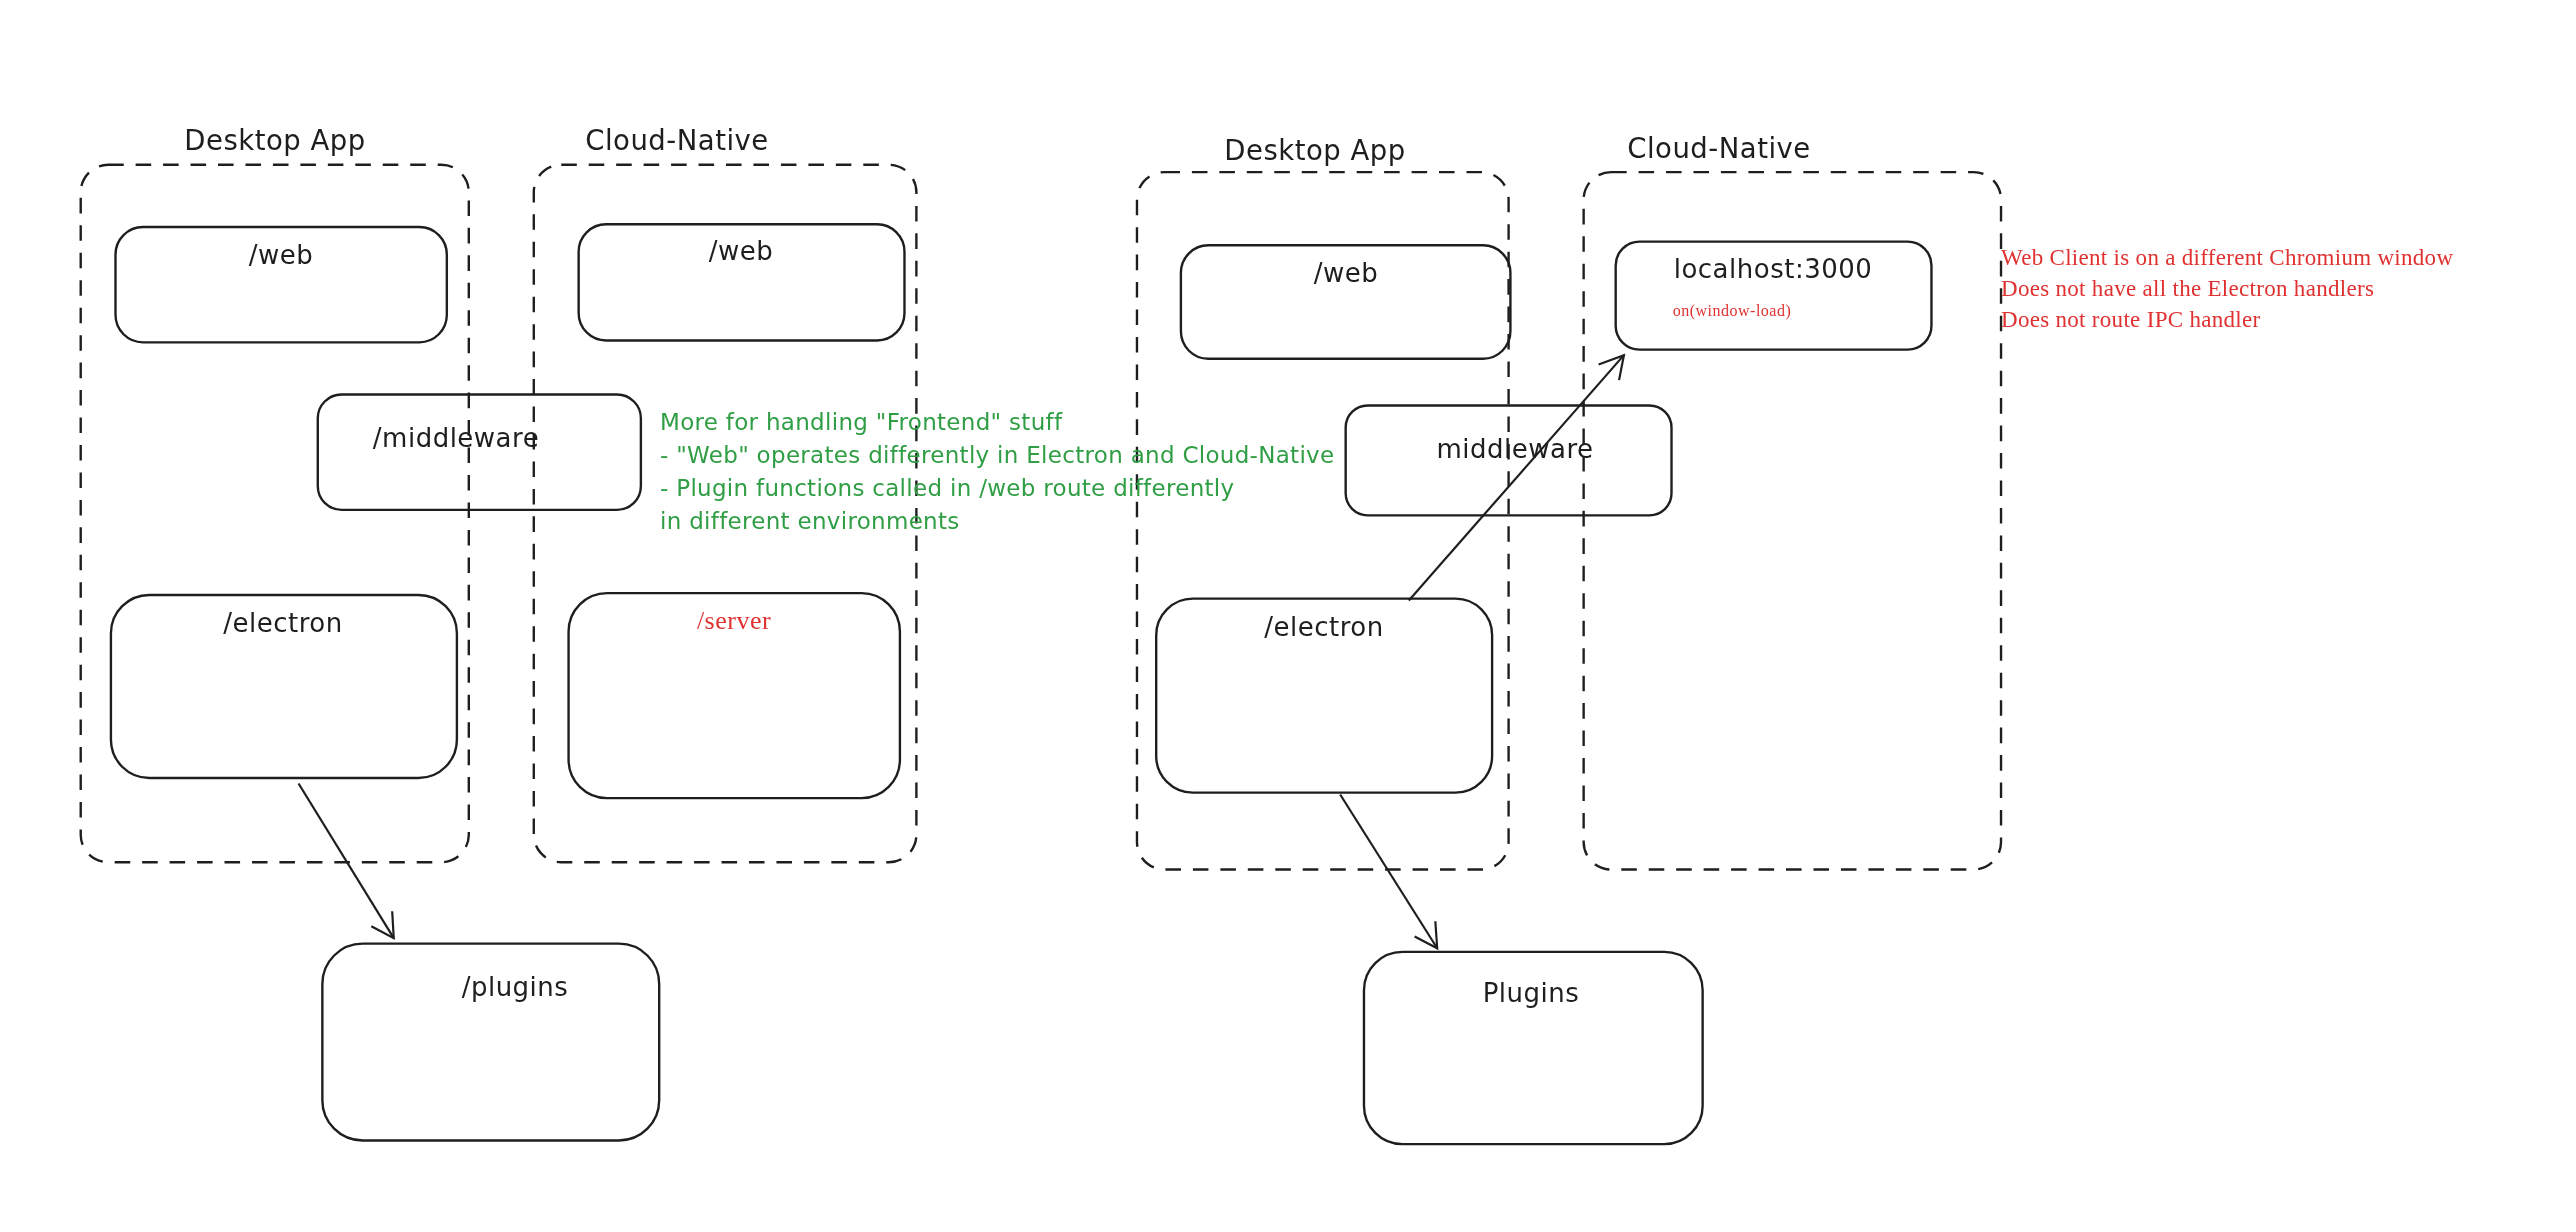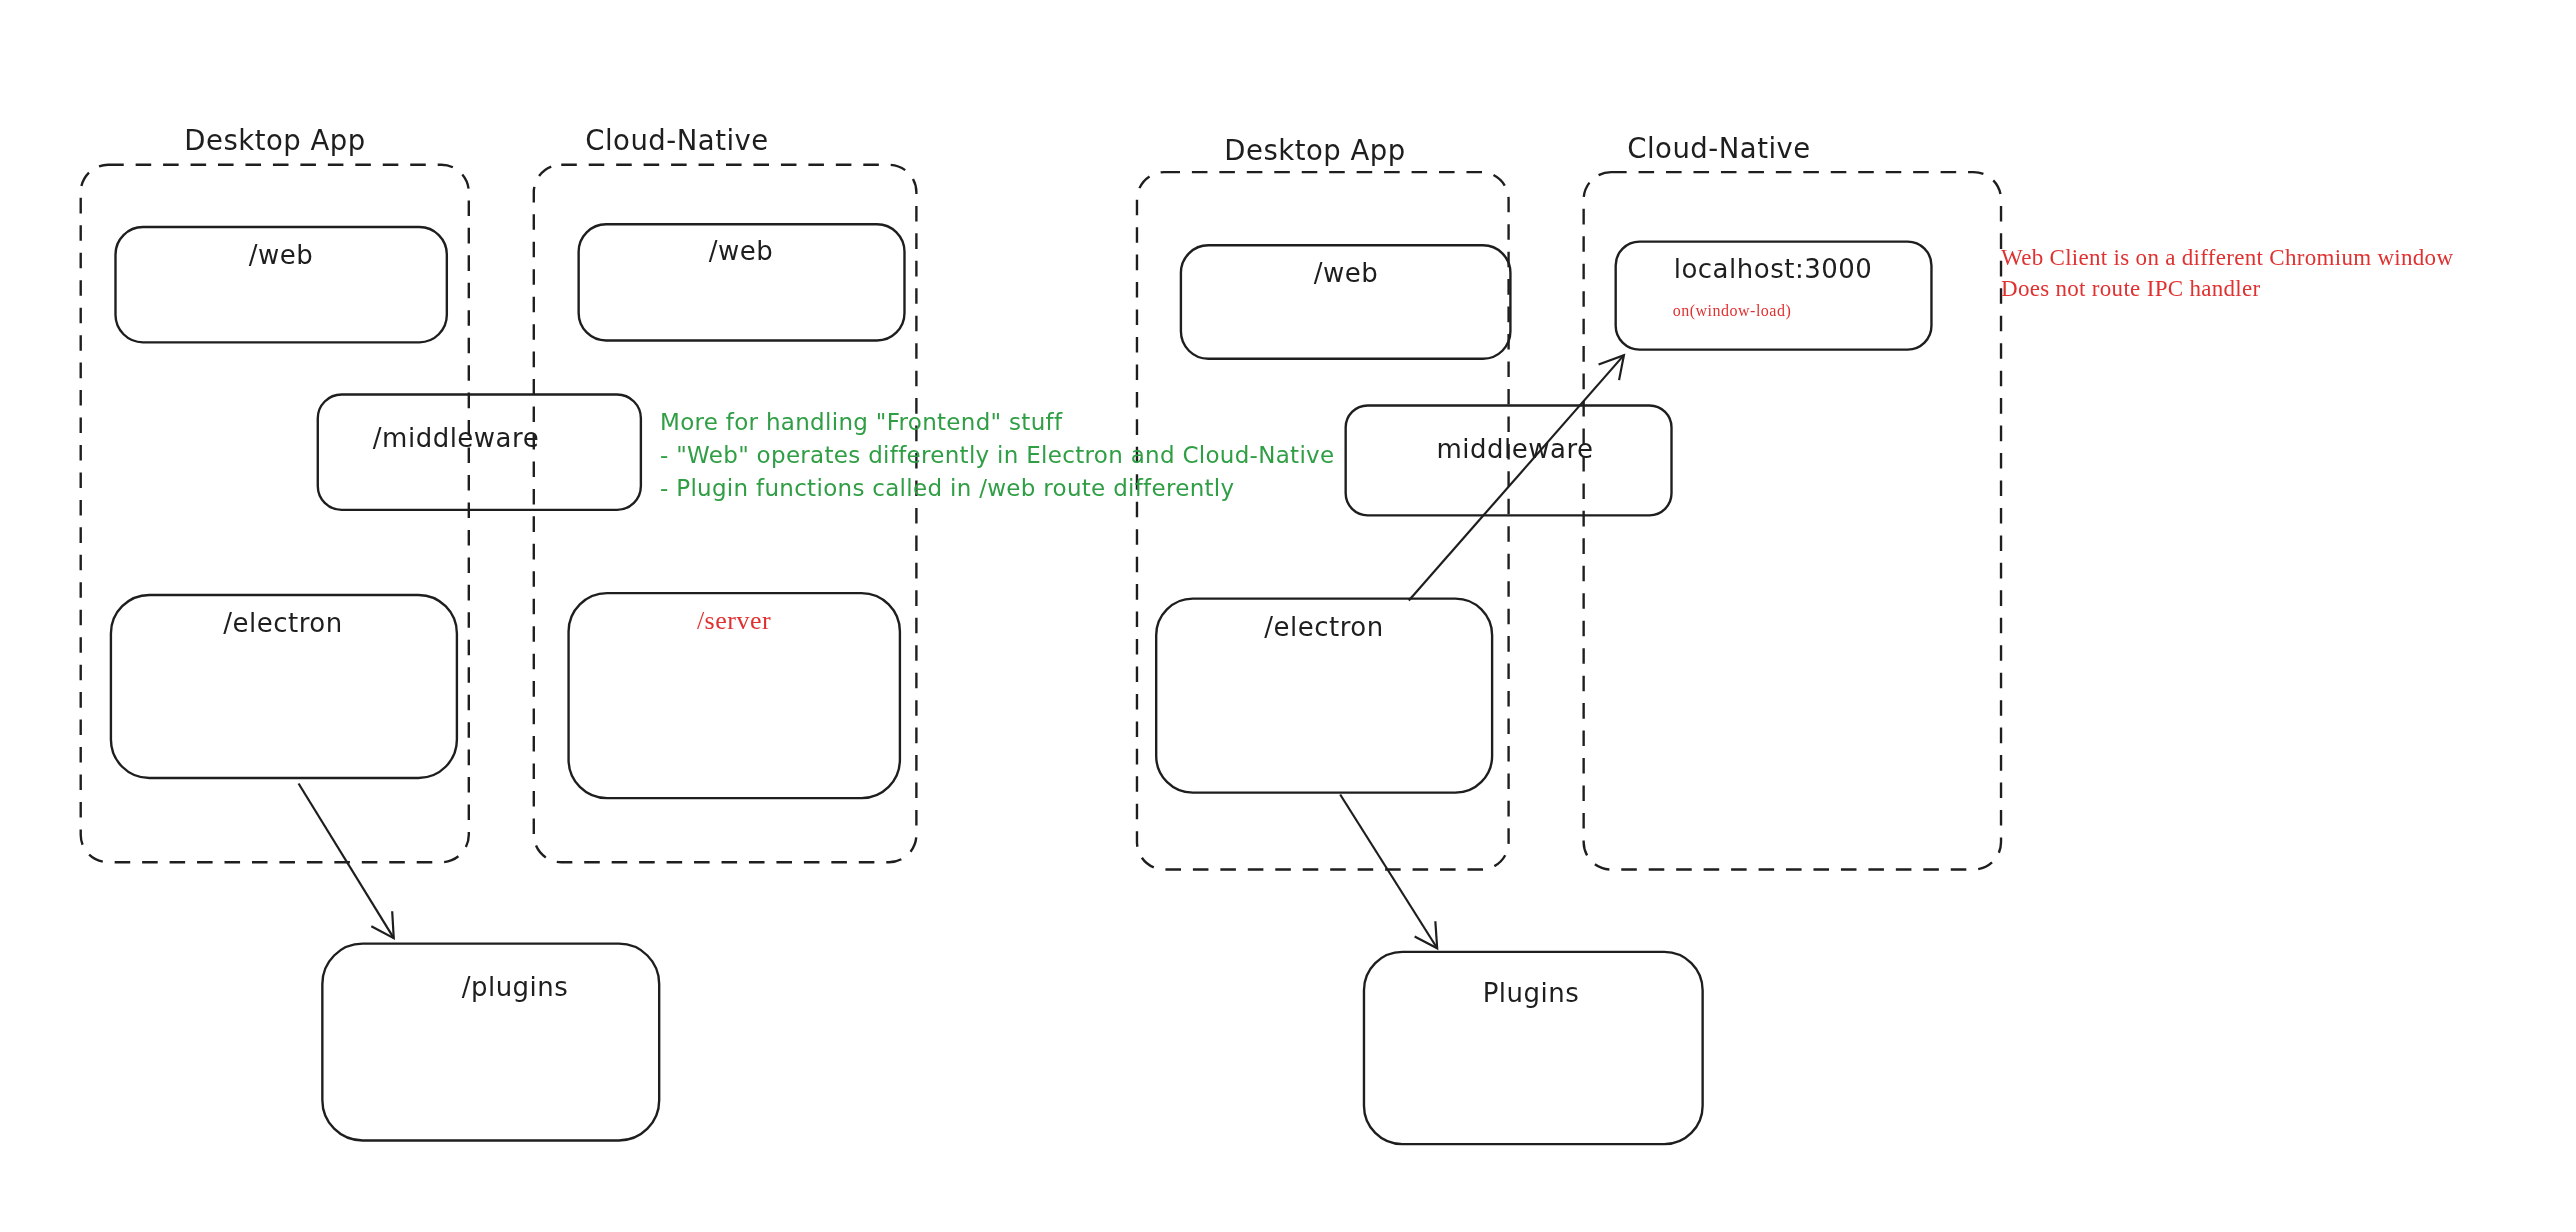--- a/index.html
+++ b/index.html
@@ -82,30 +82,32 @@
   <div class="lbl" style="left:741px;top:236px">/web</div>
   <div class="lbl" style="left:456px;top:423px">/middleware</div>
   <div class="lbl" style="left:283px;top:608px">/electron</div>
   <div class="lbl red" style="left:734px;top:606px">/server</div>
   <div class="lbl" style="left:515px;top:972px">/plugins</div>
 
   <div class="note green" style="left:660px;top:406px">
     <div>More for handling "Frontend" stuff</div>
     <div>- "Web" operates differently in Electron and Cloud-Native</div>
     <div>- Plugin functions called in /web route differently</div>
+    <div>in different environments</div>
   </div>
 
   <div class="lbl title" style="left:1315px;top:134px">Desktop App</div>
   <div class="lbl title" style="left:1719px;top:132px">Cloud-Native</div>
   <div class="lbl" style="left:1346px;top:258px">/web</div>
   <div class="lbl" style="left:1773px;top:254px">localhost:3000</div>
   <div class="lbl red" style="left:1732px;top:302px;font-size:16px">on(window-load)</div>
   <div class="lbl" style="left:1515px;top:434px">middleware</div>
   <div class="lbl" style="left:1324px;top:612px">/electron</div>
   <div class="lbl" style="left:1531px;top:978px">Plugins</div>
 
   <div class="note red red-note" style="left:2001px;top:242px">
     <div>Web Client is on a different Chromium window</div>
+    <div>Does not have all the Electron handlers</div>
     <div>Does not route IPC handler</div>
   </div>
 
 </div>
 
 
 </body></html>

